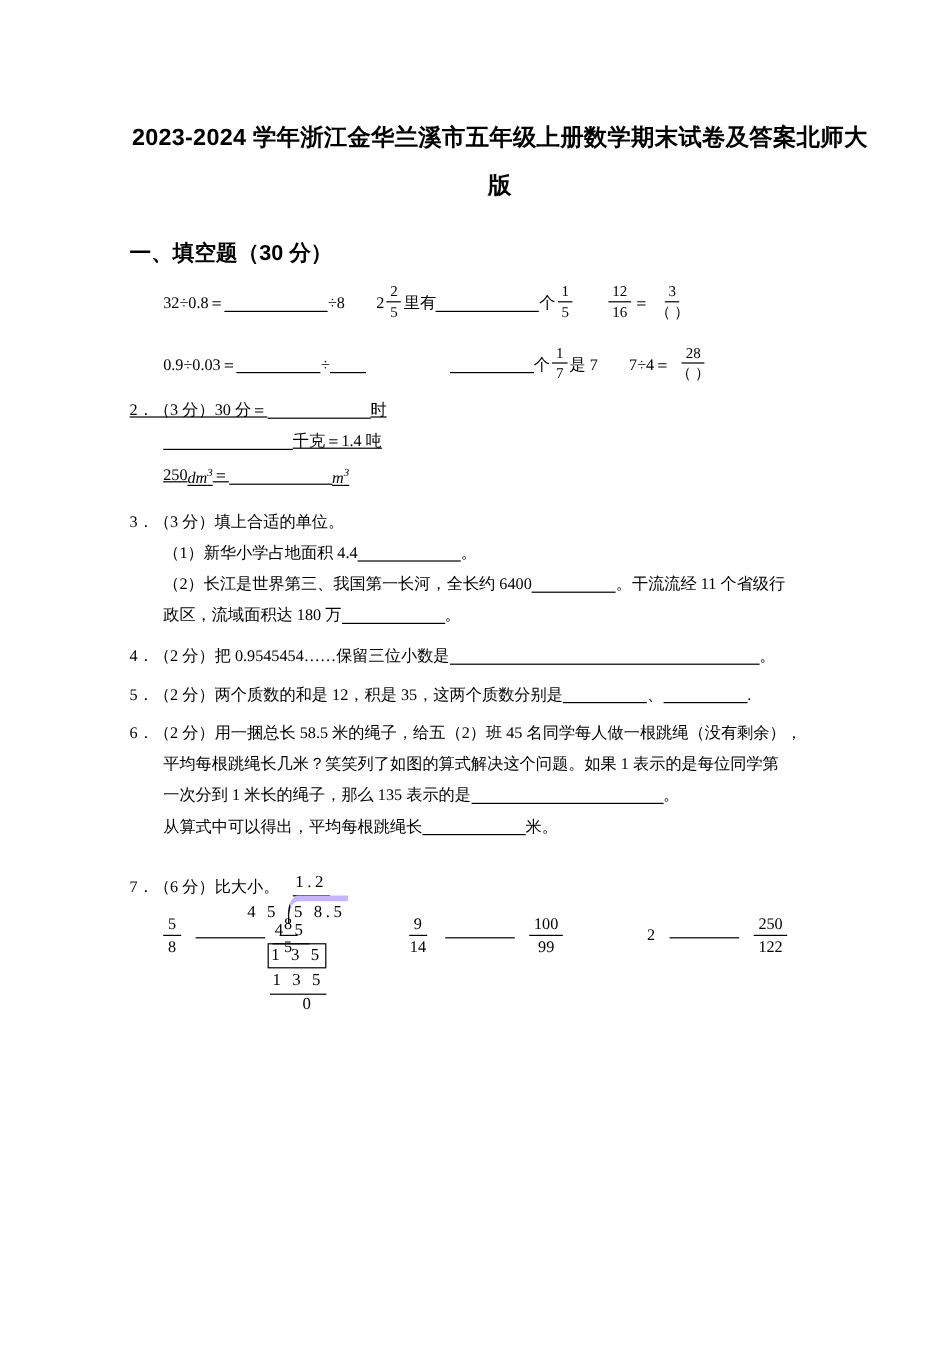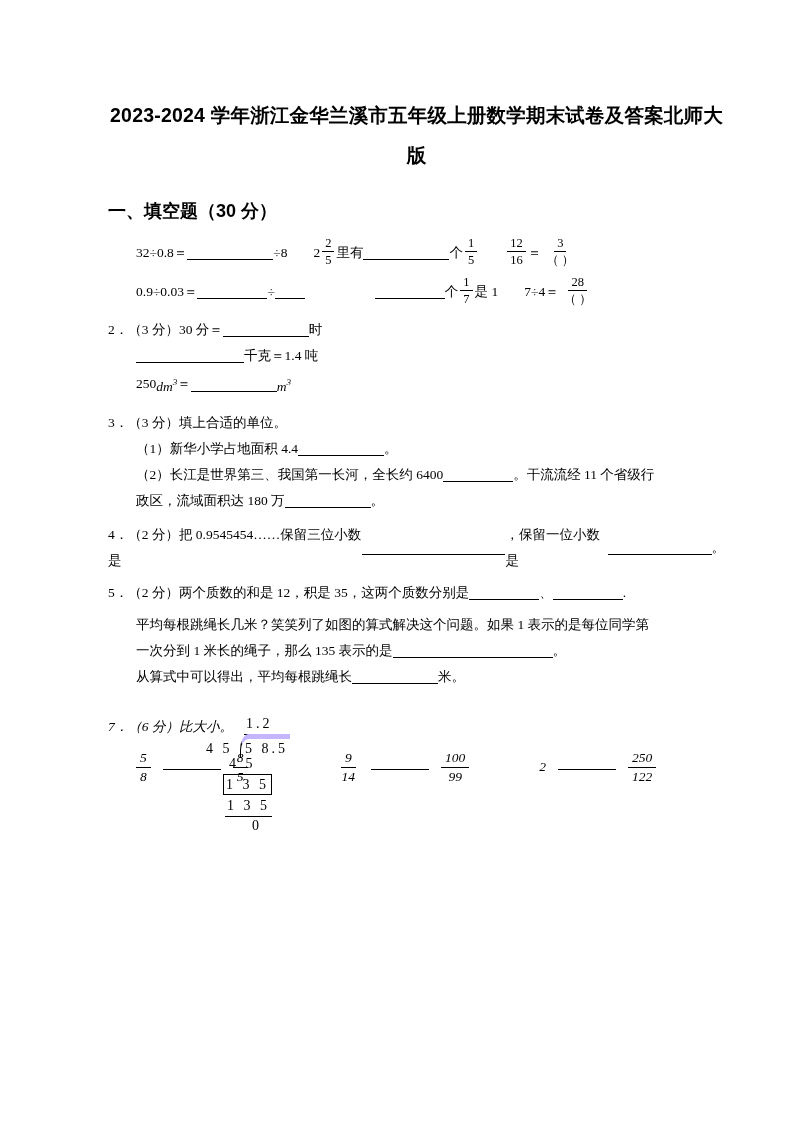--- a/index.html
+++ b/index.html
@@ -220,43 +220,43 @@
       <span class="frac">
         <span class="num">12</span>
         <span class="den">16</span>
       </span>
       <span>＝</span>
       <span class="frac">
         <span class="num">3</span>
         <span class="den">（  ）</span>
       </span>
     </div>
-    <div class="indent1 eqline" style="margin-top:8px;font-family:Liberation Serif, serif;">
+    <div class="indent1 eqline" style="margin-top:20px;font-family:Liberation Serif, serif;">
       <span>0.9÷0.03＝</span>
       <span class="blank b-md"></span>
       <span>÷</span>
       <span class="blank b-xs"></span>
       <span class="gap-xl"></span>
       <span class="blank b-md"></span>
       <span>个</span>
       <span class="frac">
         <span class="num">1</span>
         <span class="den">7</span>
       </span>
-      <span>是 1</span>
+      <span>是 7</span>
       <span class="gap-md"></span>
       <span>7÷4＝</span>
       <span class="frac">
         <span class="num">28</span>
         <span class="den">（  ）</span>
       </span>
     </div>
   </div>
 
-  <div class="q" style="margin-top:10px;">
+  <div class="q" style="margin-top:10px;text-decoration:underline;">
     <div class="eqline">
       <span>2．（3 分）30 分＝</span>
       <span class="blank b-lg"></span>
       <span>时</span>
     </div>
     <div class="indent1 eqline">
       <span class="blank b-xl"></span>
       <span>千克＝1.4 吨</span>
     </div>
     <div class="indent1 eqline">
@@ -283,34 +283,34 @@
     <div class="indent1 eqline">
       <span>政区，流域面积达 180 万</span>
       <span class="blank b-lg"></span>
       <span>。</span>
     </div>
   </div>
 
   <div class="q eqline" style="margin-top:8px;">
     <span>4．（2 分）把 0.9545454……保留三位小数是</span>
     <span class="blank b-xxl"></span>
-    <span>，保留一位小数是</span>
     <span class="blank b-xl"></span>
     <span>。</span>
   </div>
 
   <div class="q eqline" style="margin-top:6px;">
     <span>5．（2 分）两个质数的和是 12，积是 35，这两个质数分别是</span>
     <span class="blank b-md"></span>
     <span>、</span>
     <span class="blank b-md"></span>
     <span>.</span>
   </div>
 
   <div class="q" style="margin-top:6px;">
+    <div>6．（2 分）用一捆总长 58.5 米的绳子，给五（2）班 45 名同学每人做一根跳绳（没有剩余），</div>
     <div class="indent1">平均每根跳绳长几米？笑笑列了如图的算式解决这个问题。如果 1 表示的是每位同学第</div>
     <div class="indent1 eqline">
       <span>一次分到 1 米长的绳子，那么 135 表示的是</span>
       <span class="blank" style="width:160px;"></span>
       <span>。</span>
     </div>
     <div class="indent1 eqline">
       <span>从算式中可以得出，平均每根跳绳长</span>
       <span class="blank b-lg"></span>
       <span>米。</span>
@@ -322,21 +322,21 @@
         <span class="div-bar">4 5</span><span style="display:inline-block;width:0;"></span>
         <span class="div-dividend">5 8.5</span>
       </span>
       <span class="div-s1">4 5</span>
       <span class="div-s2">1 3 5</span>
       <span class="div-s3">1 3 5</span>
       <span class="div-s4">0</span>
     </div>
   </div>
 
-  <div class="q" style="margin-top:16px;font-style:italic;">
+  <div class="q" style="margin-top:16px;">
     <div>7．（6 分）比大小。</div>
     <div class="cmp-row">
       <div class="cmp-item">
         <span class="frac-big">
           <span class="num">5</span>
           <span class="den">8</span>
         </span>
         <span class="cmp-blank"></span>
         <span class="frac-big">
           <span class="num">8</span>

